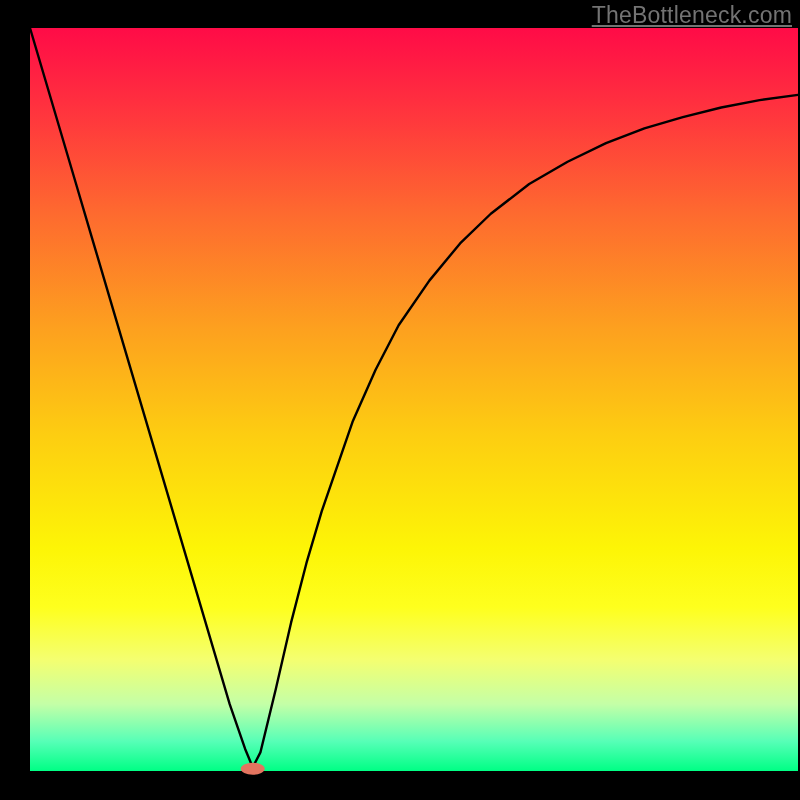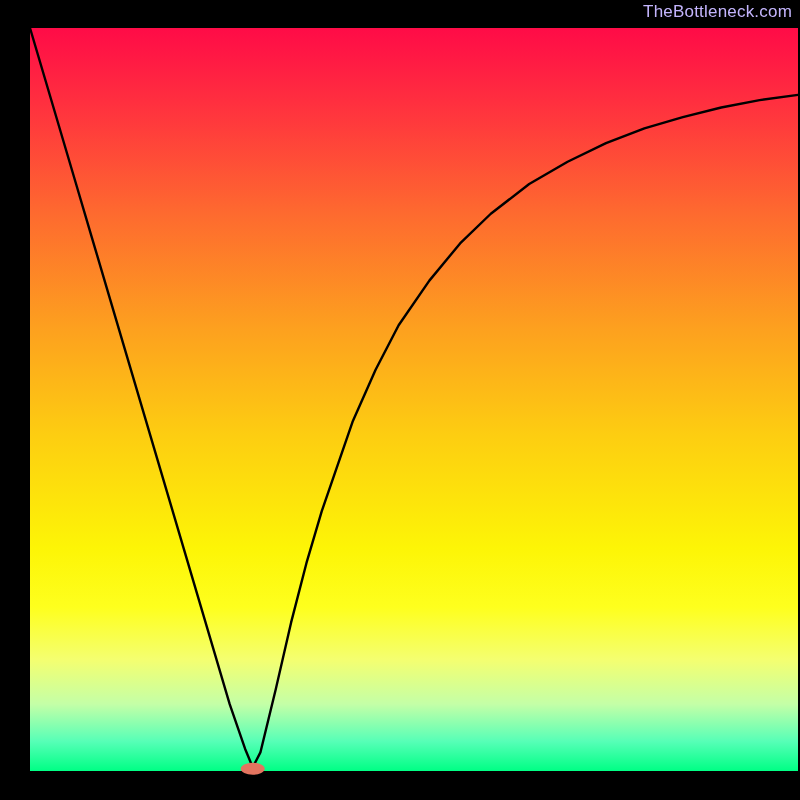--- a/index.html
+++ b/index.html
@@ -14,25 +14,26 @@
   .frame {
     position: relative;
     width: 800px;
     height: 800px;
     background: #000;
   }
   .watermark {
     position: absolute;
     top: 2px;
     right: 8px;
-    color: #c4b5fd;
-    font-size: 17px;
+    color: #737373;
+    font-size: 23px;
     font-weight: 400;
     z-index: 3;
     letter-spacing: 0.2px;
+    text-decoration: underline;
   }
   svg.plot {
     position: absolute;
     left: 0;
     top: 0;
     width: 800px;
     height: 800px;
     z-index: 1;
   }
 </style>

